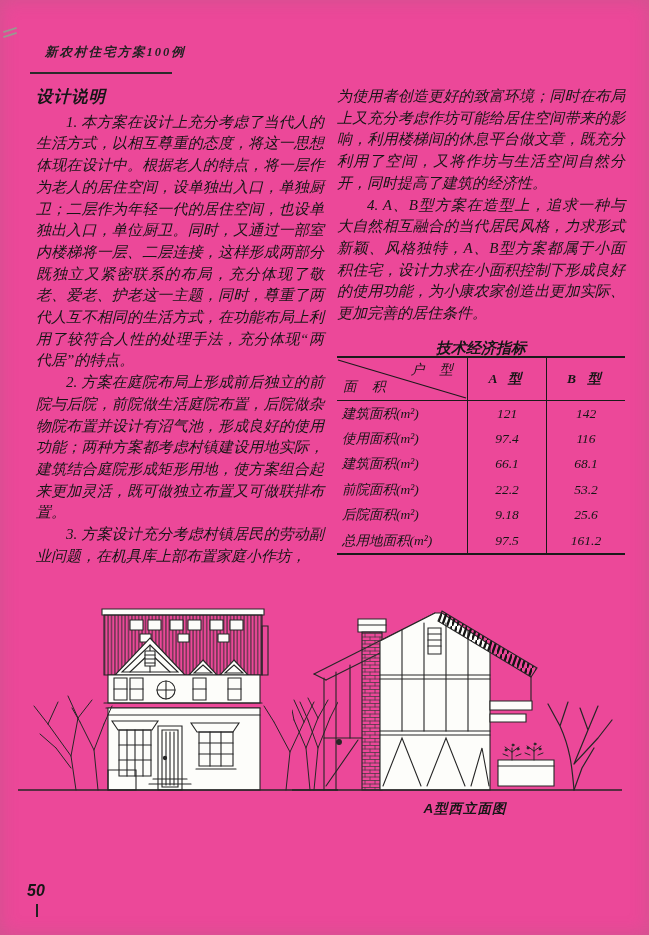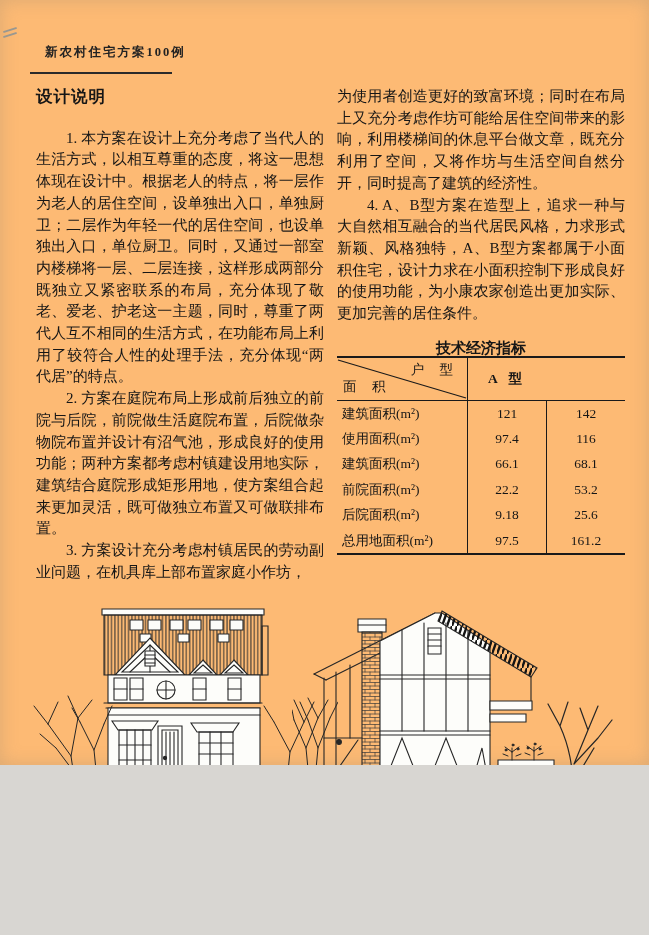--- a/index.html
+++ b/index.html
@@ -1,32 +1,32 @@
 <!DOCTYPE html>
 <html><head>
 <meta charset="utf-8">
 <style>
   html,body{margin:0;padding:0;background:#d8d6d2;}
   .page{
-    position:relative;width:649px;height:765px;margin:0 auto;
-    background:#fdba74;overflow:hidden;
+    position:relative;width:649px;height:935px;margin:0 auto;
+    background:#ec4899;overflow:hidden;
     box-shadow:inset 0 0 18px rgba(120,118,110,.25);
-    font-family:"Liberation Serif","DejaVu Serif",serif;color:#161616;
+    font-family:"Liberation Serif","DejaVu Serif",serif;color:#161616;font-style:italic;
   }
   .running-head{
     position:absolute;left:45px;top:44px;font-size:12.5px;letter-spacing:2px;
     font-weight:bold;color:#222;
   }
   .head-rule{position:absolute;left:30px;top:72px;width:142px;height:2px;background:#2a2a2a;}
   .col{position:absolute;width:288px;font-size:15px;line-height:21.7px;text-align:justify;}
   .col-left{left:36px;top:86px;}
   .col-right{left:337px;top:86px;}
   .sec-heading{
     font-family:"Liberation Sans","DejaVu Sans",sans-serif;font-weight:bold;
-    font-size:16.5px;margin:0 0 20px 0;letter-spacing:1px;
+    font-size:16.5px;margin:0 0 4px 0;letter-spacing:1px;
   }
   .para{margin:0;text-indent:2em;}
   .para.no-indent{text-indent:0;}
   .tbl-title{
     position:absolute;left:337px;top:339px;width:288px;text-align:center;
     font-family:"Liberation Sans","DejaVu Sans",sans-serif;font-weight:bold;font-size:15px;
   }
   .tbl{
     position:absolute;left:337px;top:356px;width:288px;
     border-top:2.5px solid #1a1a1a;border-bottom:2.5px solid #1a1a1a;
@@ -86,20 +86,21 @@
   <div class="tbl">
     <div class="tbl-hdr">
       <div class="corner">
         <svg width="130" height="42" viewBox="0 0 130 42">
           <line x1="1" y1="2" x2="129" y2="40" stroke="#1a1a1a" stroke-width="1.2"></line>
         </svg>
         <span class="ct">户 型</span>
         <span class="cb">面 积</span>
       </div>
       <div class="c-a hdr-cell">A 型</div>
+      <div class="c-b hdr-cell">B 型</div>
     </div>
     <div class="tbl-row">
       <div class="c-label">建筑面积(m²)</div>
       <div class="c-a">121</div>
       <div class="c-b">142</div>
     </div>
     <div class="tbl-row">
       <div class="c-label">使用面积(m²)</div>
       <div class="c-a">97.4</div>
       <div class="c-b">116</div>

